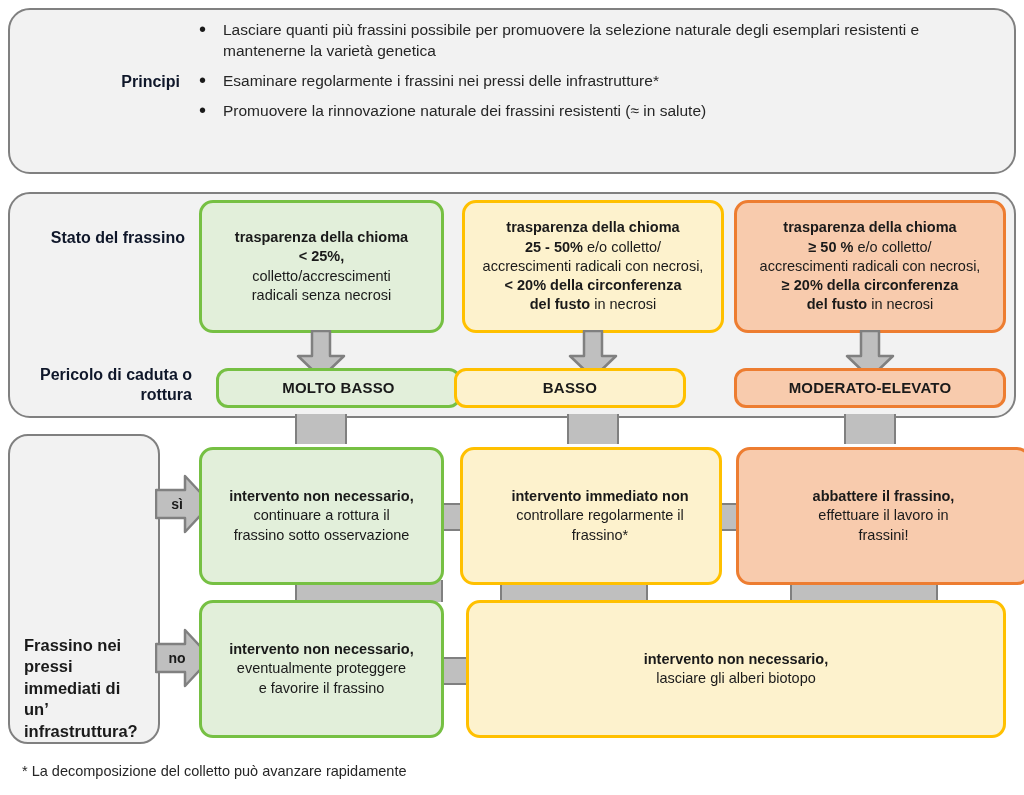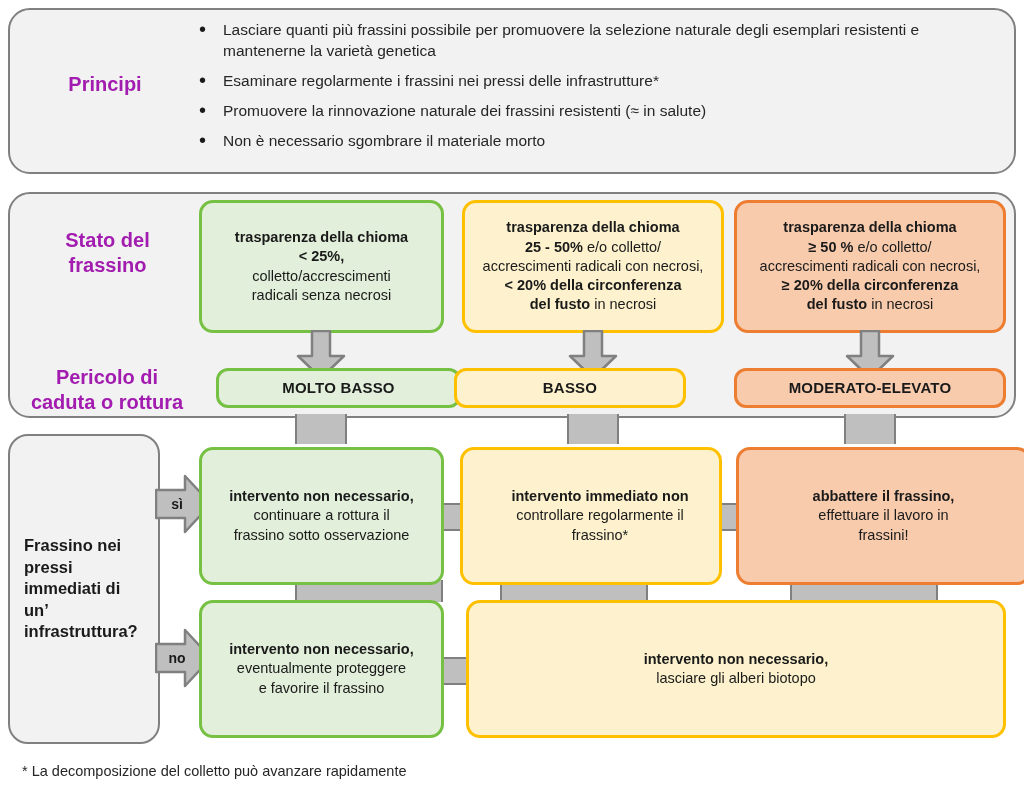--- a/index.html
+++ b/index.html
@@ -20,23 +20,23 @@
     border:2px solid #808080;
     border-radius:22px;
     box-sizing:border-box;
   }
 
   
   #principi-panel{left:8px;top:8px;width:1008px;height:166px;}
   .side-label{
     position:absolute;
     font-weight:bold;
-    font-size:20px;
-    color:#a21caf;
-    text-align:center;
+    font-size:16px;
+    color:#0f172a;
+    text-align:right;
     line-height:1.25;
   }
   #principi-label{left:30px;top:72px;width:150px;}
   #principi-list{
     position:absolute;left:195px;top:20px;width:790px;
     font-size:15.5px;line-height:1.35;color:#262626;
   }
   #principi-list ul{margin:0;padding:0;list-style:none;}
   #principi-list li{
     position:relative;padding-left:28px;margin-bottom:9px;
@@ -129,21 +129,21 @@
   
   #vc-mid3{left:790px;top:580px;width:148px;height:22px;
           background:#bfbfbf;border-left:2px solid #808080;border-right:2px solid #808080;
           box-sizing:border-box;position:absolute;}
 
   
   #question-box{
     position:absolute;left:8px;top:434px;width:152px;height:310px;
     background:#f2f2f2;border:2px solid #808080;border-radius:20px;
     box-sizing:border-box;
-    display:flex;align-items:center;
+    display:flex;align-items:flex-end;
     padding:0 14px;
     font-size:16.5px;font-weight:bold;line-height:1.3;color:#1a1a1a;
   }
 
   
   .side-arrow{position:absolute;width:58px;height:62px;}
   #sarr-si{left:155px;top:473px;}
   #sarr-no{left:155px;top:627px;}
   .arrow-text{
     position:absolute;
@@ -171,21 +171,20 @@
 
 <div class="stage">
 
   <div class="panel" id="principi-panel"></div>
   <div class="side-label" id="principi-label">Principi</div>
   <div id="principi-list">
     <ul>
       <li>Lasciare quanti più frassini possibile per promuovere la selezione naturale degli esemplari resistenti e mantenerne la varietà genetica</li>
       <li>Esaminare regolarmente i frassini nei pressi delle infrastrutture*</li>
       <li>Promuovere la rinnovazione naturale dei frassini resistenti (≈ in salute)</li>
-      <li>Non è necessario sgombrare il materiale morto</li>
     </ul>
   </div>
 
   <div class="panel" id="stato-panel"></div>
   <div class="side-label" id="stato-label">Stato del frassino</div>
   <div class="side-label" id="pericolo-label">Pericolo di caduta o rottura</div>
 
   <div class="cbox green" id="cond-green">
       <span class="rich">
         <span class="tt"><b>trasparenza della chioma</b></span>

